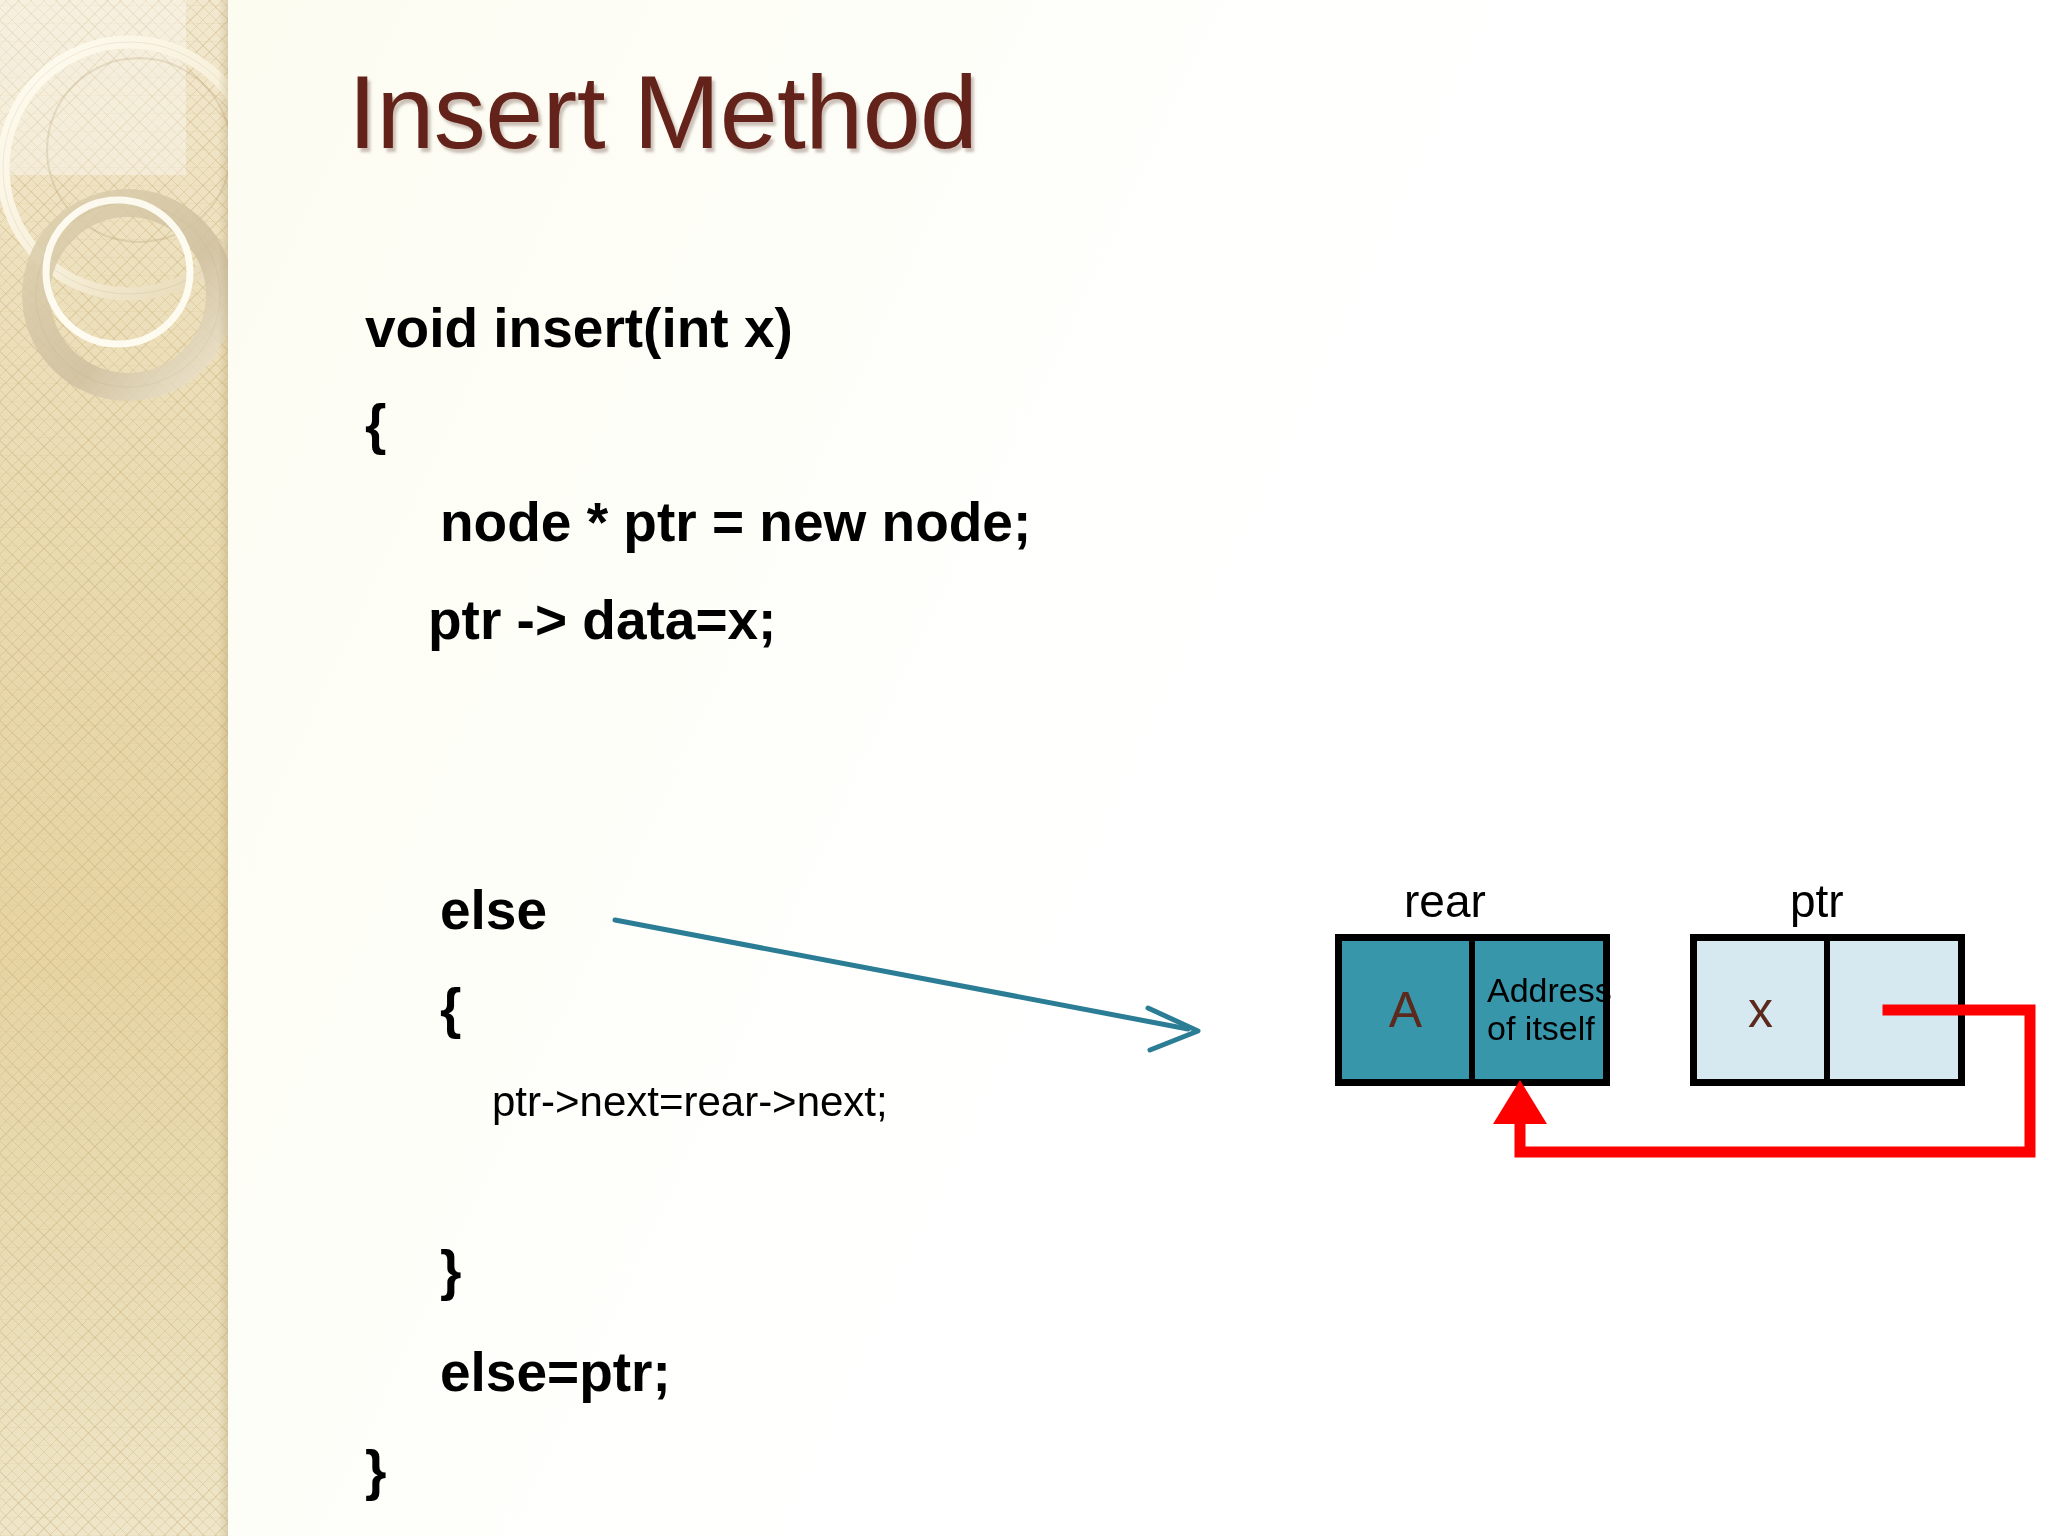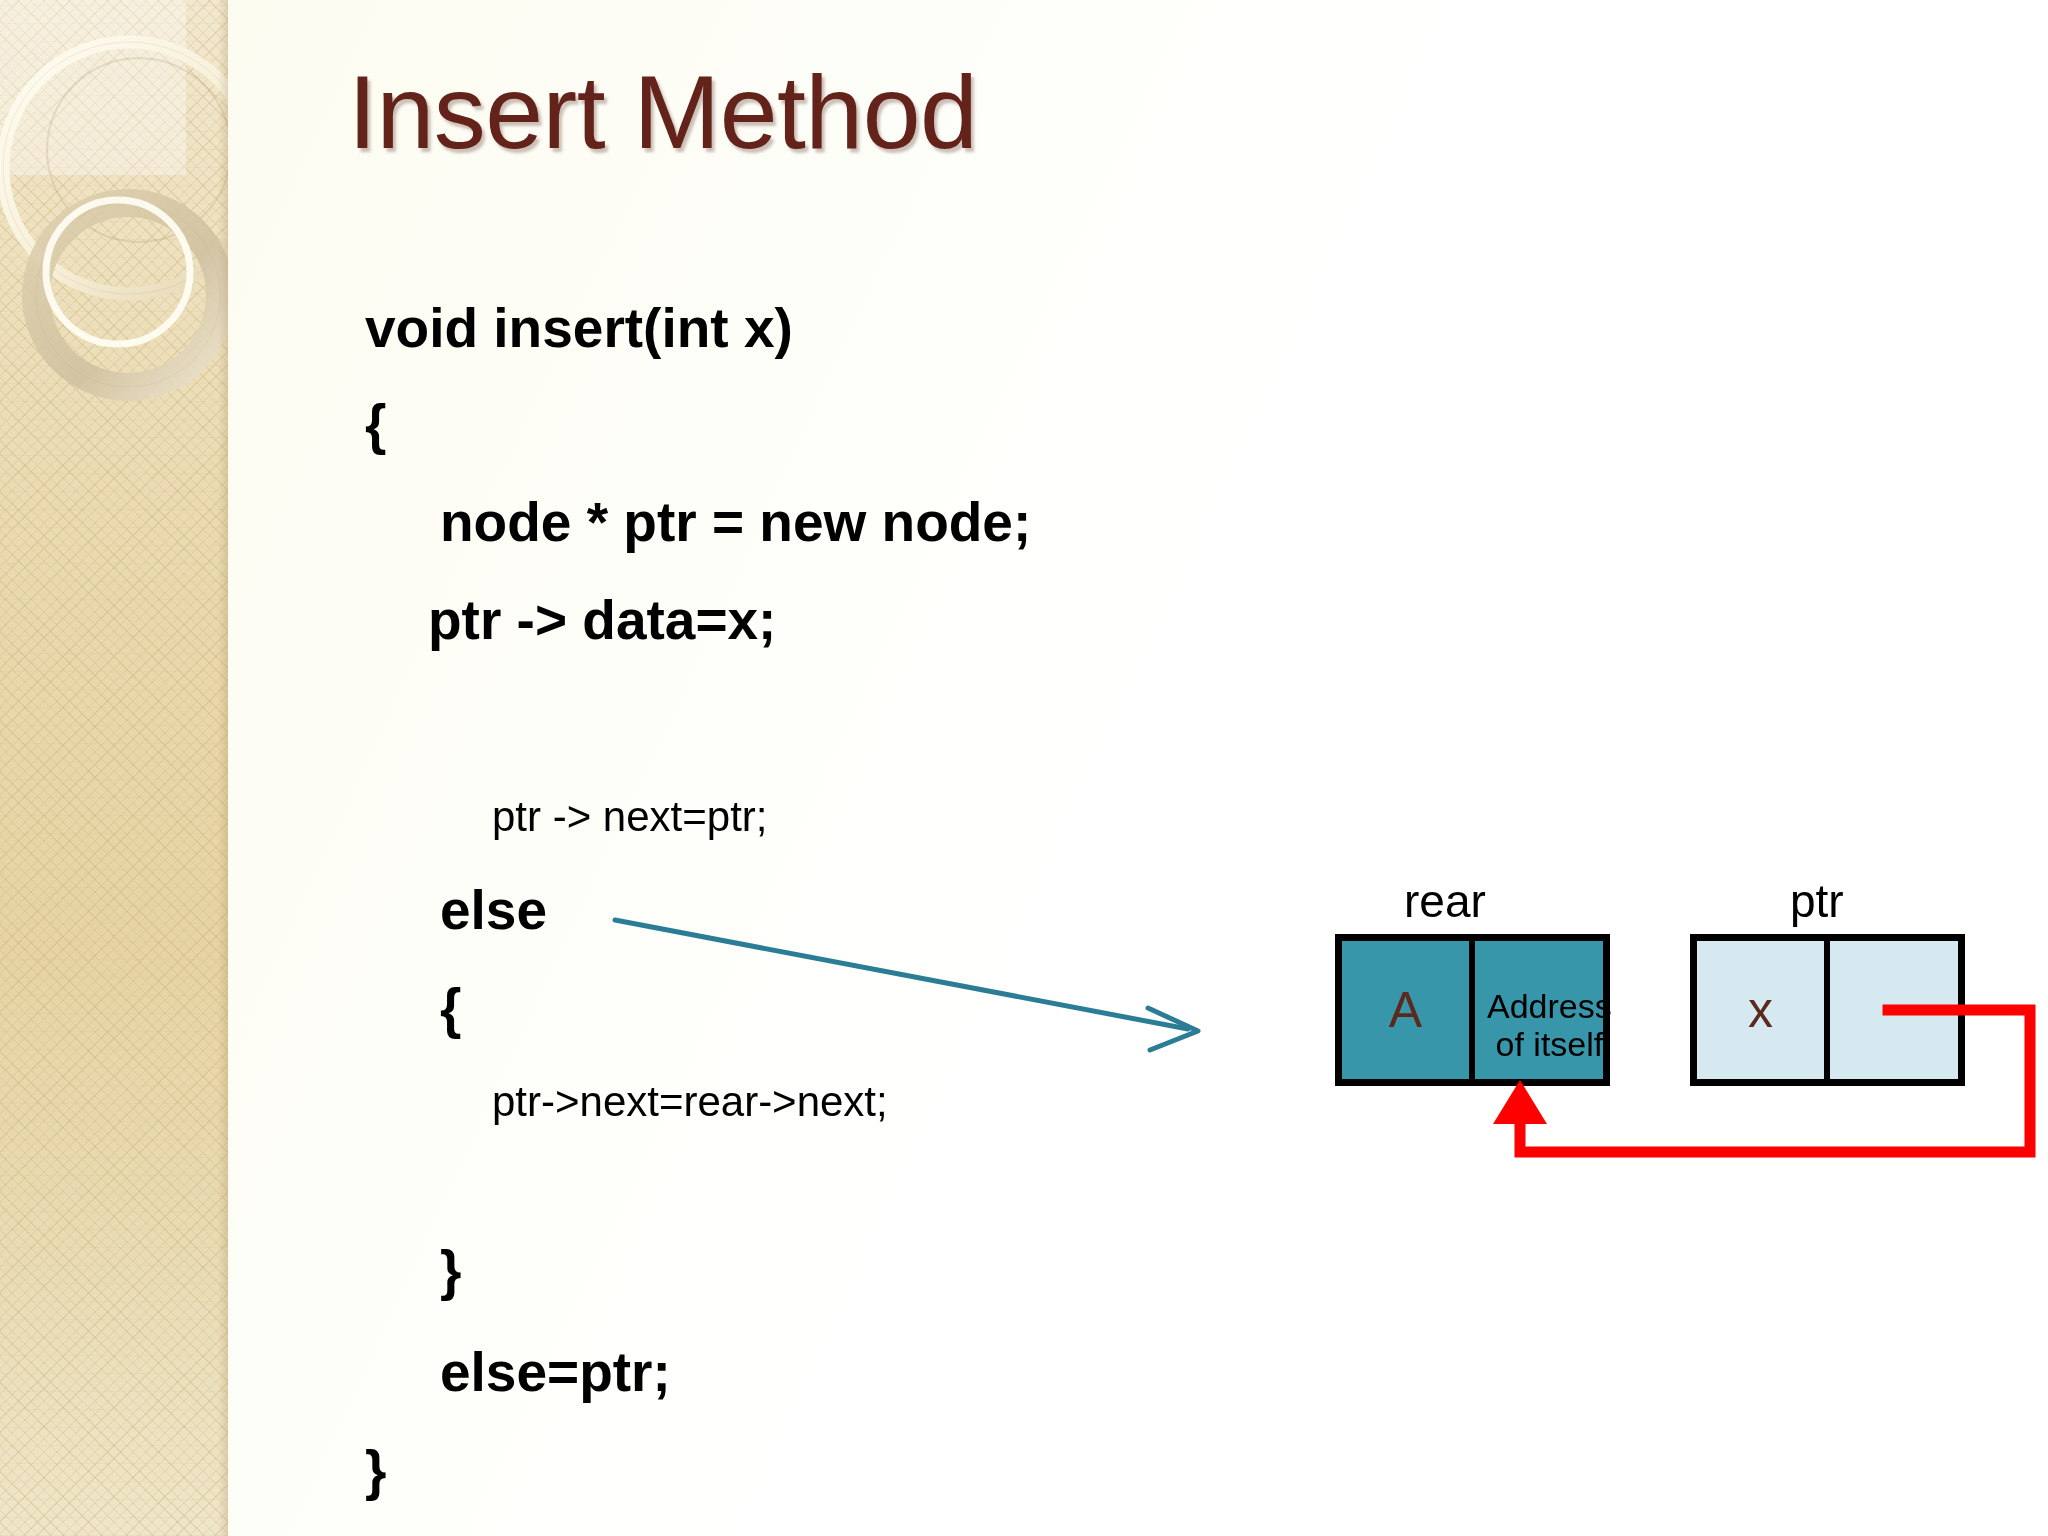--- a/index.html
+++ b/index.html
@@ -154,26 +154,25 @@
 
   .data-val {
     color: #5b2a1c;
     font-size: 50px;
     line-height: 1;
   }
   .addr-text {
     color: #000000;
     font-size: 34px;
     line-height: 1.12;
-    text-align: center;
+    text-align: left;
     white-space: nowrap;
     position: absolute;
     left: 12px;
     top: 30px;
-    margin-top: 16px;
   }
 
   .node-label {
     position: absolute;
     font-size: 46px;
     color: #000000;
     white-space: nowrap;
   }
   #label-rear { left: 1404px; top: 874px; }
   #label-ptr  { left: 1790px; top: 874px; }
@@ -223,21 +222,20 @@
     <div class="edge"></div>
   </div>
 
   <div id="title">Insert Method</div>
 
   <div id="code">
       <div class="code-line sz-lg" style="left: 365px; top: 296px;">void insert(int x)</div>
       <div class="code-line sz-lg" style="left: 365px; top: 392px;">{</div>
       <div class="code-line sz-lg" style="left: 440px; top: 490px;">node * ptr = new node;</div>
       <div class="code-line sz-lg" style="left: 428px; top: 588px;">ptr -&gt; data=x;</div>
-      <div class="code-line sz-sm" style="left: 492px; top: 793px;">ptr -&gt; next=ptr;</div>
       <div class="code-line sz-lg" style="left: 440px; top: 878px;">else</div>
       <div class="code-line sz-lg" style="left: 440px; top: 976px;">{</div>
       <div class="code-line sz-sm" style="left: 492px; top: 1078px;">ptr-&gt;next=rear-&gt;next;</div>
       <div class="code-line sz-lg" style="left: 440px; top: 1238px;">}</div>
       <div class="code-line sz-lg" style="left: 440px; top: 1340px;">else=ptr;</div>
       <div class="code-line sz-lg" style="left: 365px; top: 1438px;">}</div>
     </div>
 
   <div id="label-rear" class="node-label">rear</div>
   <div id="label-ptr" class="node-label">ptr</div>

